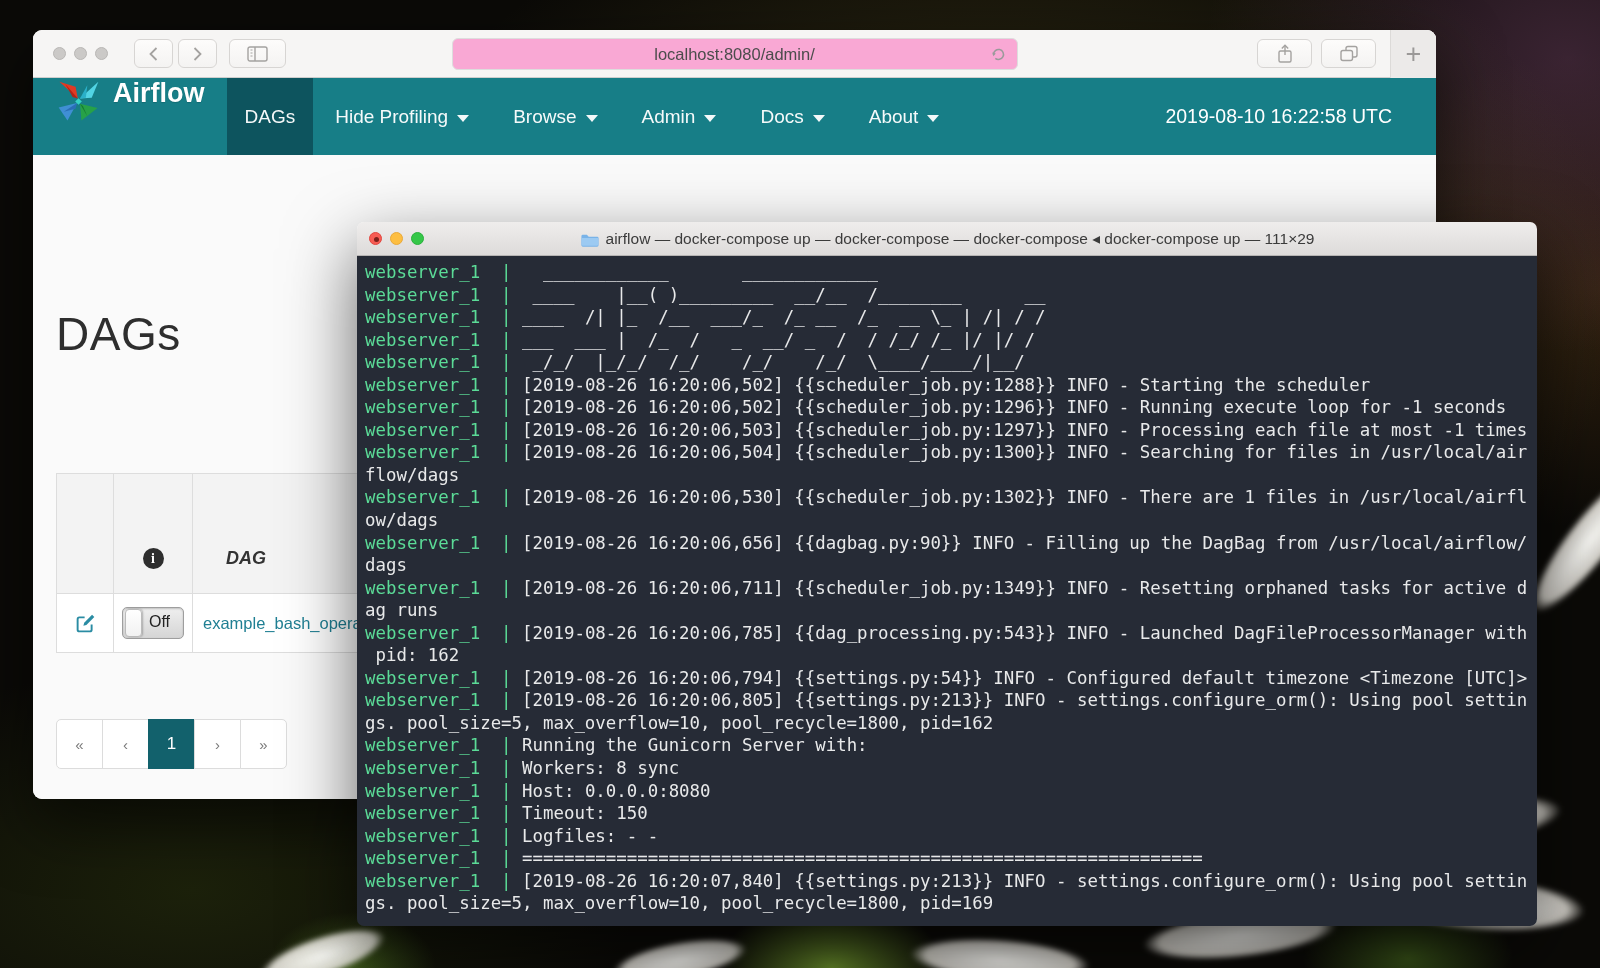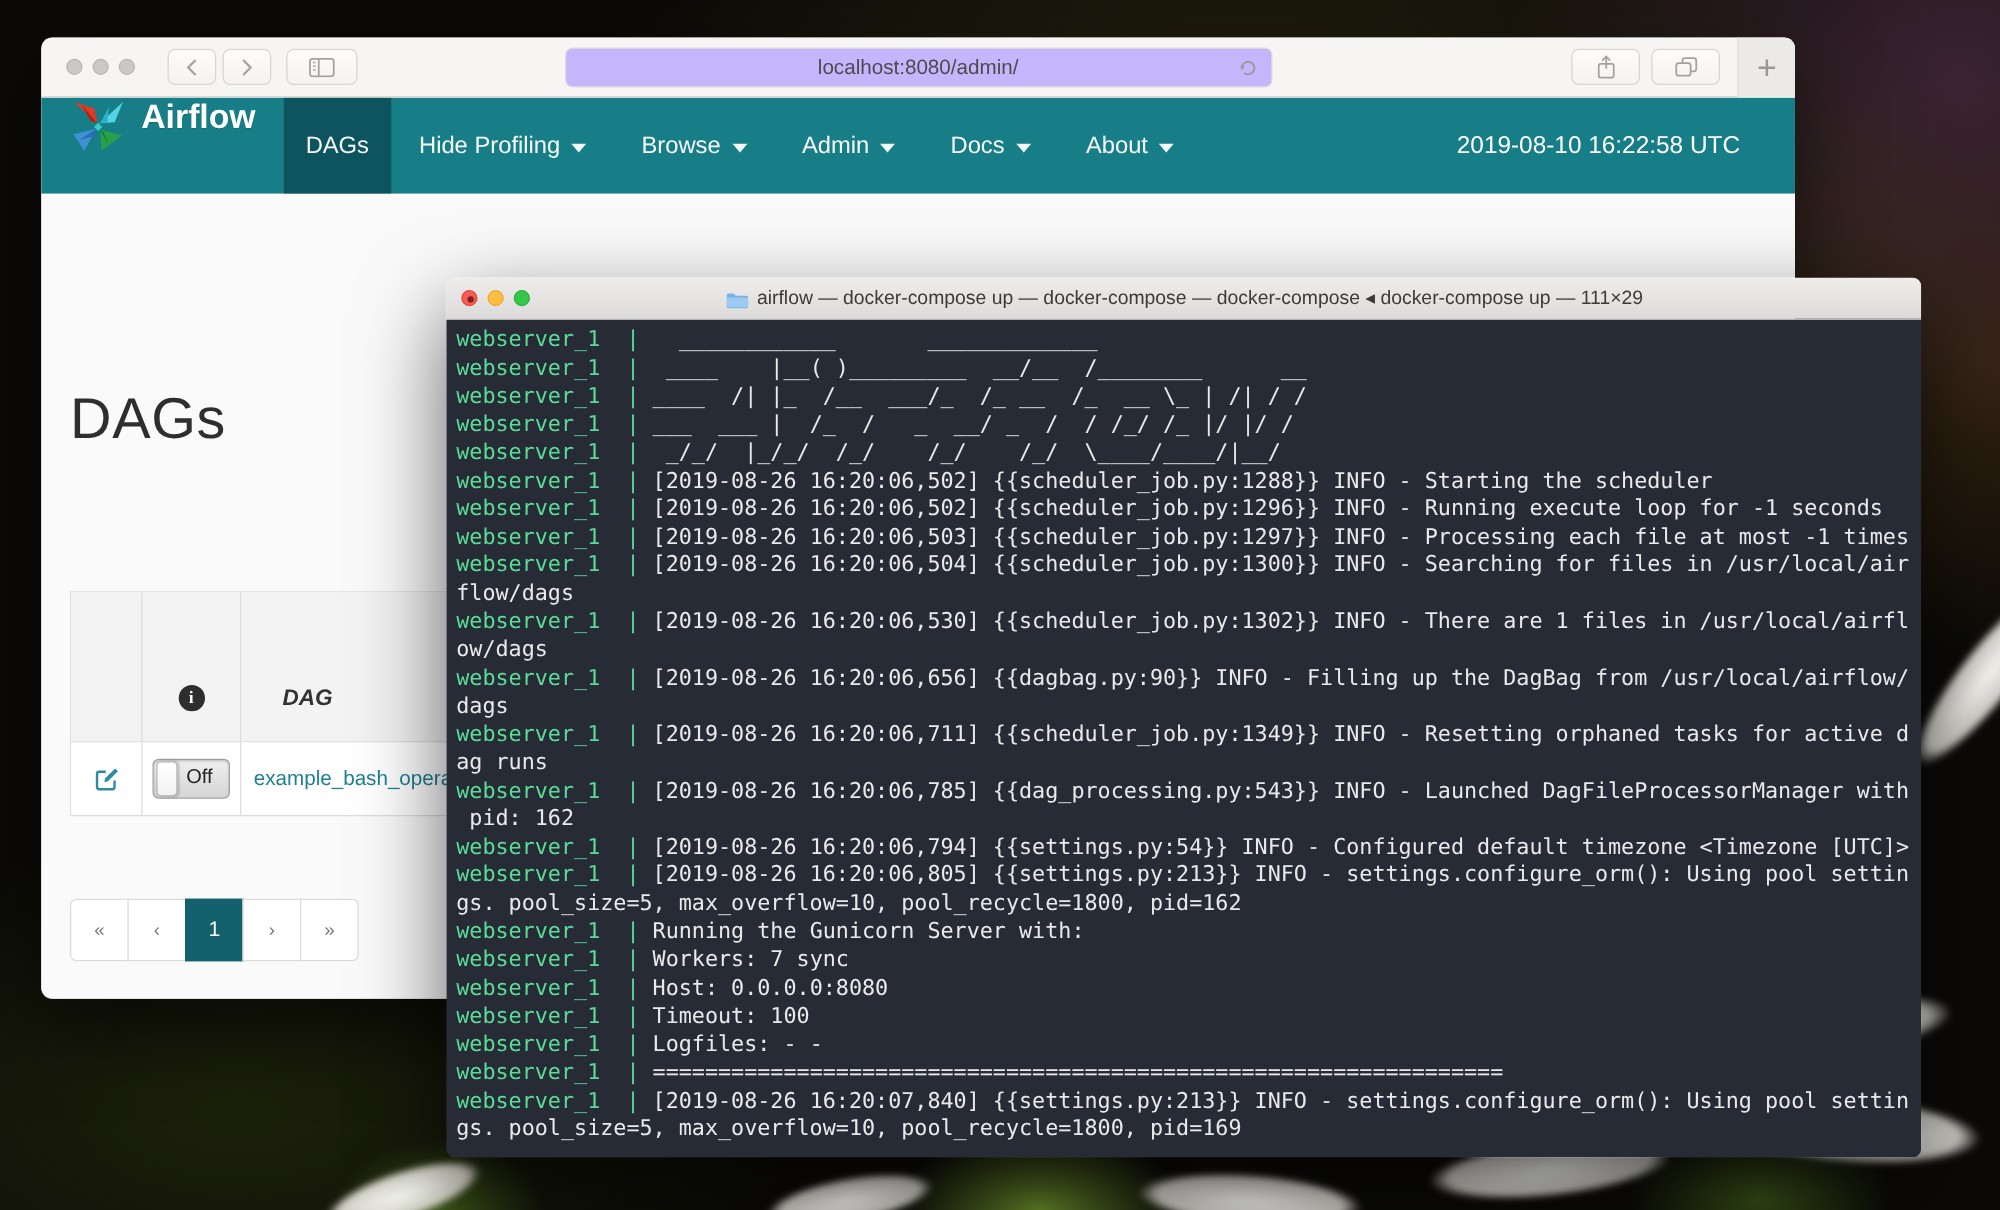--- a/index.html
+++ b/index.html
@@ -27,21 +27,21 @@
     display:flex; align-items:center; }
   .lights { display:flex; gap:8px; margin-left:20px; }
   .light { width:13px; height:13px; border-radius:50%; background:#cbc9c7; border:0.5px solid #b9b7b5; }
   .tbtn { height:29px; border:1px solid #d7d5d3; border-radius:6px; background:linear-gradient(#fdfcfb,#f4f3f2);
     display:flex; align-items:center; justify-content:center; color:#a19f9d; }
   .tbtn svg { stroke:#a4a2a0; }
   .navpair { display:flex; gap:5px; margin-left:26px; }
   .navpair .tbtn { width:39px; }
   .sidebtn { width:57px; margin-left:12px; }
   .urlfield { position:absolute; left:50%; top:8px; transform:translateX(-50%); width:566px; height:32px;
-    background:#c4b5fd; border:1px solid #ddd; border-radius:6px; display:flex; align-items:center; justify-content:center; }
+    background:#f9a8d4; border:1px solid #ddd; border-radius:6px; display:flex; align-items:center; justify-content:center; }
   .urltext { font-size:16.5px; color:#4c4c4c; }
   .reload { position:absolute; right:9px; top:6px; }
   .rightbtns { position:absolute; right:60px; top:9px; display:flex; gap:9px; }
   .rightbtns .tbtn { width:55px; }
   .newtab { position:absolute; right:0; top:0; width:46px; height:48px; background:#eceae9;
     border-left:1px solid #dcdad8; display:flex; align-items:center; justify-content:center;
     color:#9b9998; font-size:27px; font-weight:300; }
 
   
   .navbar { height:77px; background:var(--accent); display:flex; align-items:stretch; color:#fff; }
@@ -289,22 +289,22 @@
         <div class="tline"><span class="tprefix">webserver_1  | </span><span class="ttext">[2019-08-26 16:20:06,656] {{dagbag.py:90}} INFO - Filling up the DagBag from /usr/local/airflow/</span></div>
         <div class="tline"><span class="tprefix"></span><span class="ttext">dags</span></div>
         <div class="tline"><span class="tprefix">webserver_1  | </span><span class="ttext">[2019-08-26 16:20:06,711] {{scheduler_job.py:1349}} INFO - Resetting orphaned tasks for active d</span></div>
         <div class="tline"><span class="tprefix"></span><span class="ttext">ag runs</span></div>
         <div class="tline"><span class="tprefix">webserver_1  | </span><span class="ttext">[2019-08-26 16:20:06,785] {{dag_processing.py:543}} INFO - Launched DagFileProcessorManager with</span></div>
         <div class="tline"><span class="tprefix"></span><span class="ttext"> pid: 162</span></div>
         <div class="tline"><span class="tprefix">webserver_1  | </span><span class="ttext">[2019-08-26 16:20:06,794] {{settings.py:54}} INFO - Configured default timezone &lt;Timezone [UTC]&gt;</span></div>
         <div class="tline"><span class="tprefix">webserver_1  | </span><span class="ttext">[2019-08-26 16:20:06,805] {{settings.py:213}} INFO - settings.configure_orm(): Using pool settin</span></div>
         <div class="tline"><span class="tprefix"></span><span class="ttext">gs. pool_size=5, max_overflow=10, pool_recycle=1800, pid=162</span></div>
         <div class="tline"><span class="tprefix">webserver_1  | </span><span class="ttext">Running the Gunicorn Server with:</span></div>
-        <div class="tline"><span class="tprefix">webserver_1  | </span><span class="ttext">Workers: 7 sync</span></div>
+        <div class="tline"><span class="tprefix">webserver_1  | </span><span class="ttext">Workers: 8 sync</span></div>
         <div class="tline"><span class="tprefix">webserver_1  | </span><span class="ttext">Host: 0.0.0.0:8080</span></div>
-        <div class="tline"><span class="tprefix">webserver_1  | </span><span class="ttext">Timeout: 100</span></div>
+        <div class="tline"><span class="tprefix">webserver_1  | </span><span class="ttext">Timeout: 150</span></div>
         <div class="tline"><span class="tprefix">webserver_1  | </span><span class="ttext">Logfiles: - -</span></div>
         <div class="tline"><span class="tprefix">webserver_1  | </span><span class="ttext">=================================================================</span></div>
         <div class="tline"><span class="tprefix">webserver_1  | </span><span class="ttext">[2019-08-26 16:20:07,840] {{settings.py:213}} INFO - settings.configure_orm(): Using pool settin</span></div>
         <div class="tline"><span class="tprefix"></span><span class="ttext">gs. pool_size=5, max_overflow=10, pool_recycle=1800, pid=169</span></div>
       </div>
   </div>
 </div>
 
 </body></html>

